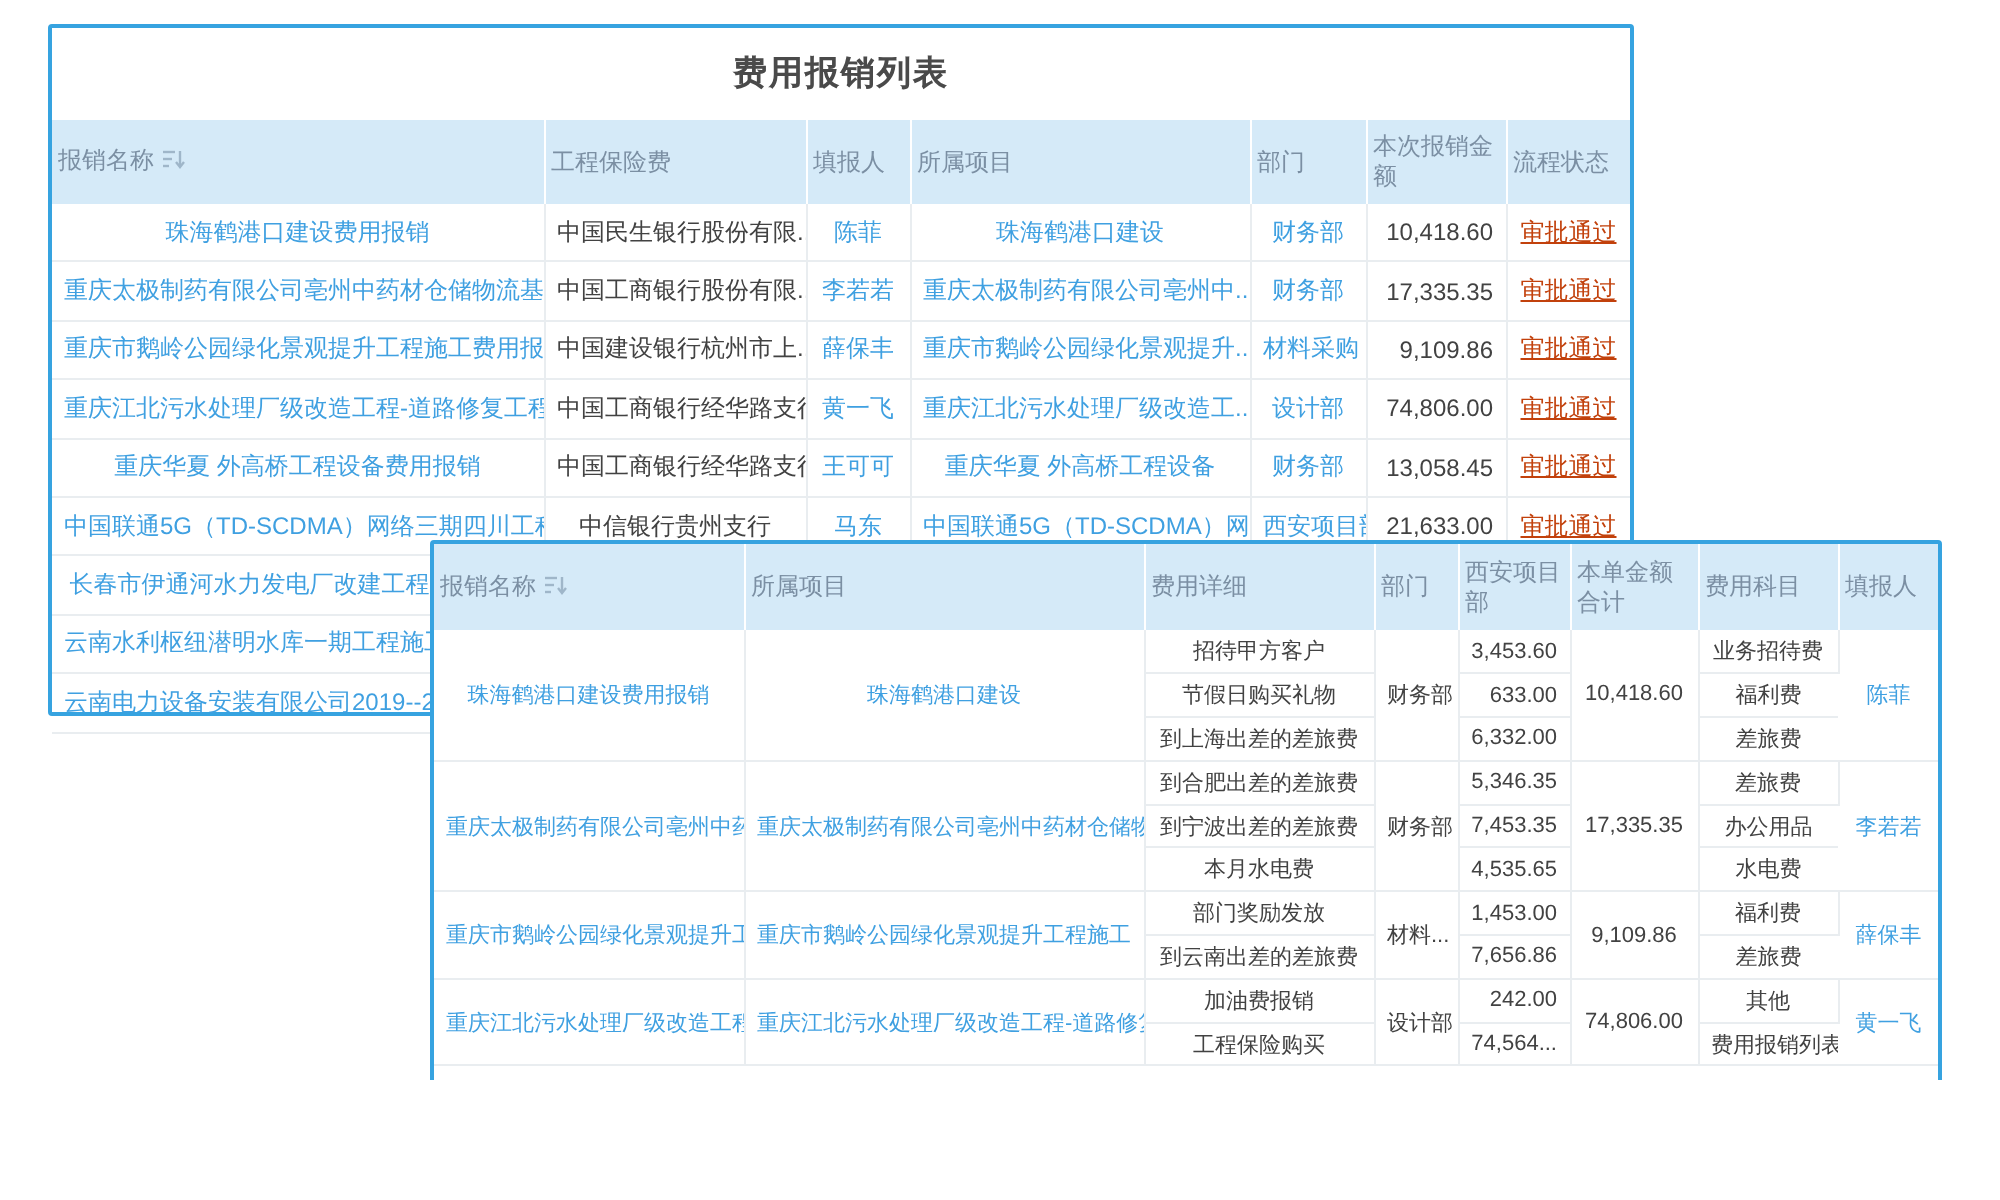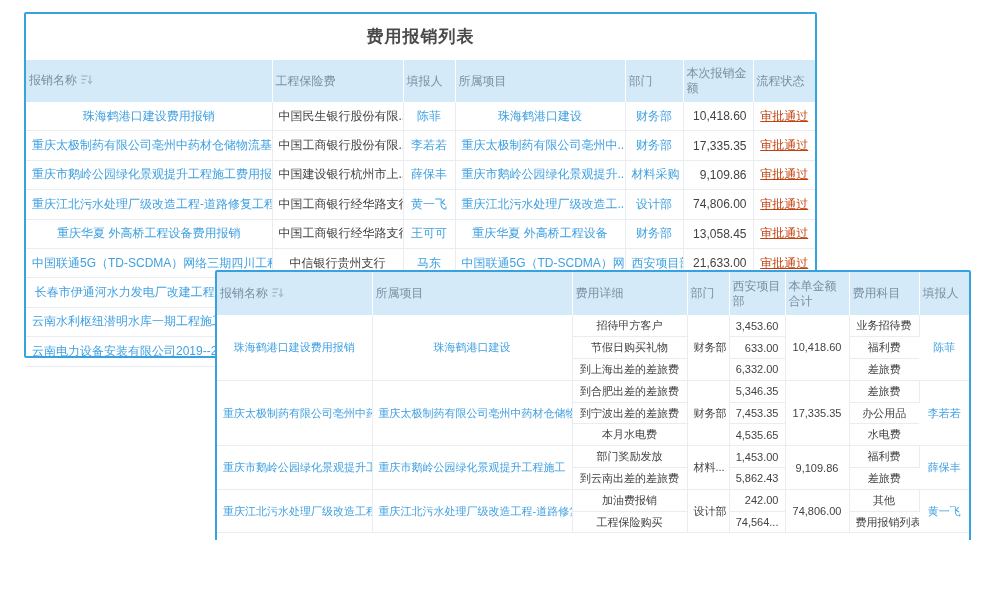--- a/index.html
+++ b/index.html
@@ -240,21 +240,21 @@
             <td class="c-left link" rowspan="2">重庆市鹅岭公园绿化景观提升工程施工</td>
             <td class="c-left">部门奖励发放</td>
             <td class="c-center" rowspan="2">材料...</td>
             <td class="c-right">1,453.00</td>
             <td class="c-center" rowspan="2">9,109.86</td>
             <td class="c-center">福利费</td>
             <td class="c-center link" rowspan="2">薛保丰</td>
           </tr>
           <tr>
             <td class="c-left">到云南出差的差旅费</td>
-            <td class="c-right">5,862.43</td>
+            <td class="c-right">7,656.86</td>
             <td class="c-center">差旅费</td>
           </tr>
           <tr>
             <td class="c-left link" rowspan="2">重庆江北污水处理厂级改造工程-</td>
             <td class="c-left link" rowspan="2">重庆江北污水处理厂级改造工程-道路修复工</td>
             <td class="c-left">加油费报销</td>
             <td class="c-center" rowspan="2">设计部</td>
             <td class="c-right">242.00</td>
             <td class="c-center" rowspan="2">74,806.00</td>
             <td class="c-center">其他</td>

